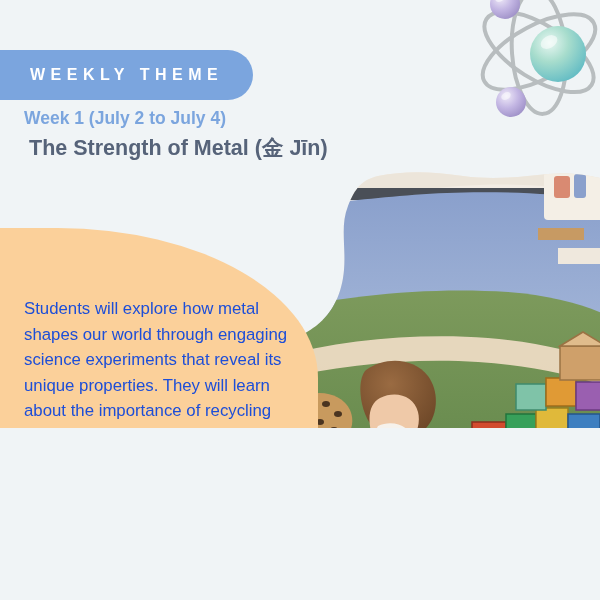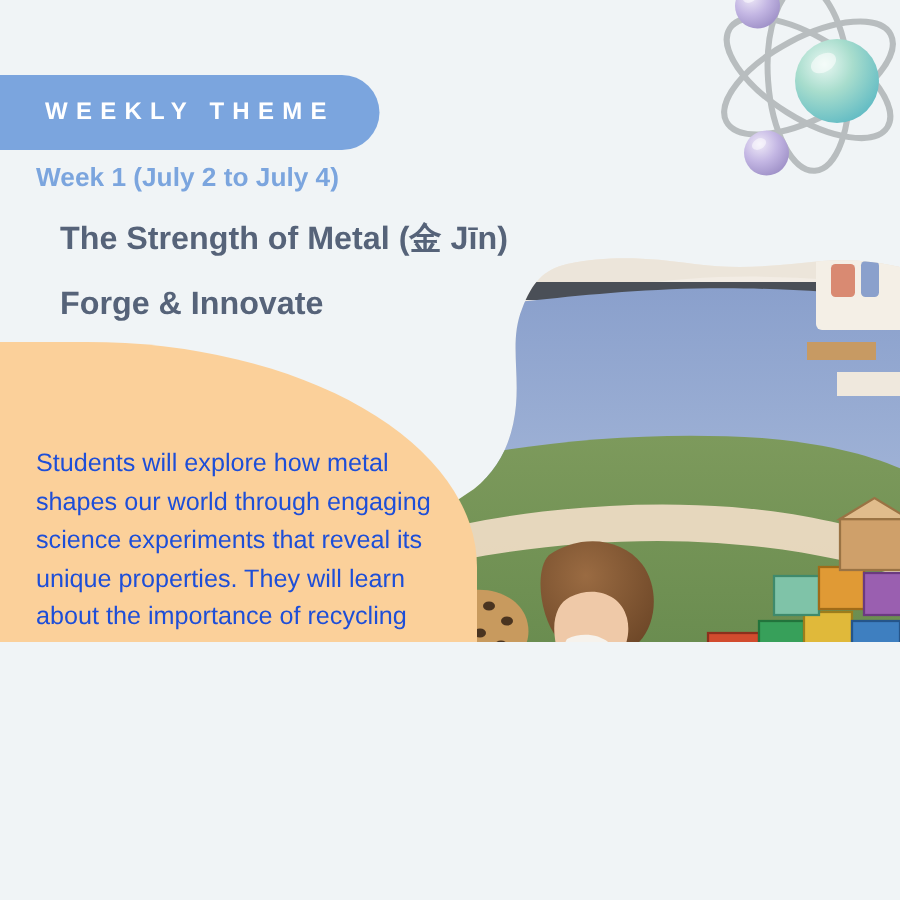--- a/index.html
+++ b/index.html
@@ -82,21 +82,21 @@
     font-size:17.5px;
     font-weight:700;
     line-height:1.25;
     margin:0 0 3px 0;
   }
   .title-line{
     color:#566379;
     font-size:21.5px;
     font-weight:700;
     line-height:1.28;
-    margin:16px;
+    margin:5px;
     white-space:nowrap;
   }
 
   
   .body-copy{
     position:absolute;
     left:24px;top:296px;
     width:268px;
     color:#1d4ed8;
     font-size:16.8px;
@@ -267,18 +267,17 @@
     <ellipse cx="51" cy="114" rx="5" ry="3.5" fill="#ffffff" opacity="0.5" transform="rotate(-30 51 114)"></ellipse>
   </svg>
 
   <div class="pill">
     <span class="pill-label">WEEKLY THEME</span>
   </div>
 
   <div class="heading-block">
     <p class="eyebrow">Week 1 (July 2 to July 4)</p>
     <p class="title-line">The Strength of Metal (金 Jīn)</p>
-    <p class="title-line">Forge &amp; Innovate</p>
   </div>
 
   <p class="body-copy">Students will explore how metal shapes our world through engaging science experiments that reveal its unique properties. They will learn about the importance of recycling metal and transform repurposed materials into creative works of art.</p>
 
 </div>
 
 </body></html>

